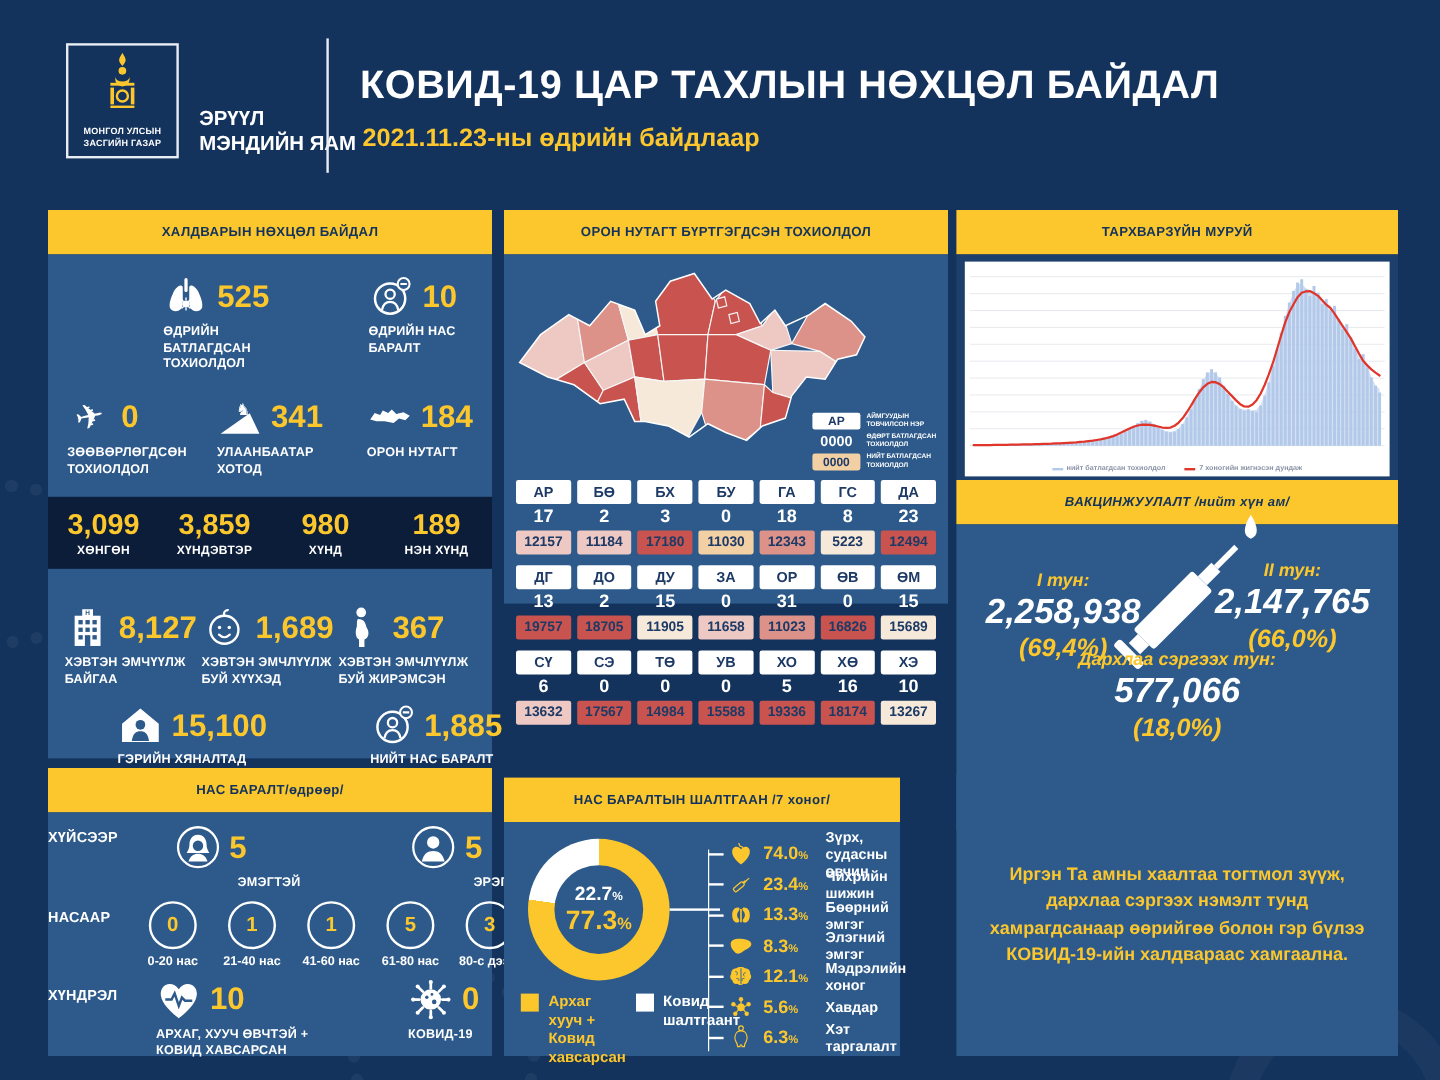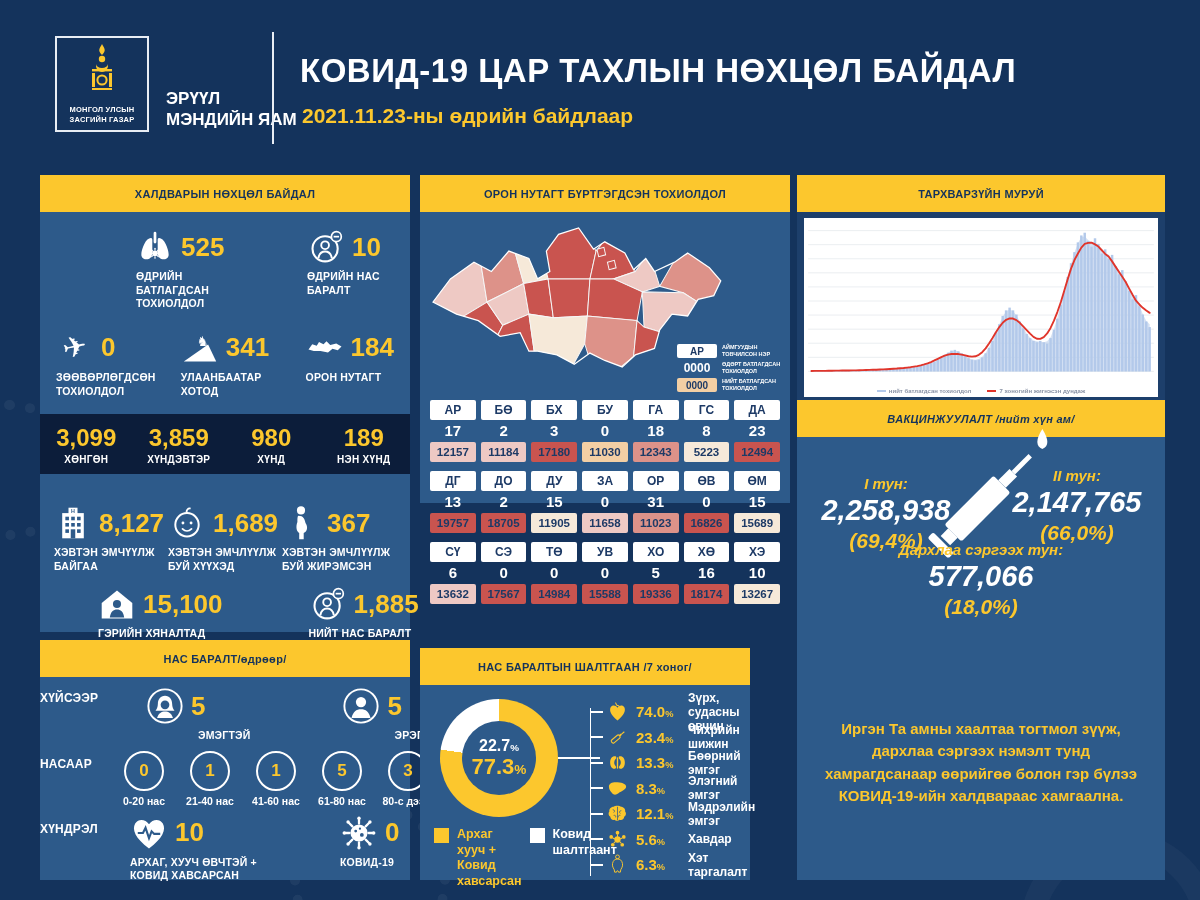--- a/index.html
+++ b/index.html
@@ -750,21 +750,21 @@
                     <g stroke="#2d5a8a" stroke-width="1.6" fill="none">
                       <path d="M22 4v28"></path>
                       <path d="M12 10c4 0 5 4 2 6"></path>
                       <path d="M30 12c-4 0-5 4-2 6"></path>
                       <path d="M14 22c3-1 5 1 4 4"></path>
                       <path d="M28 22c-3-1-5 1-4 4"></path>
                     </g>
                   </svg>
                 </span>
                 <span class="cpct"><span>12.1</span><span class="psign">%</span></span>
-                <span class="clabel">Мэдрэлийн эмгэг</span>
+                <span class="clabel">Мэдрэлийн хоног</span>
               </div>
 
               <div class="cause-row">
                 <span class="cicon">
                   <svg viewBox="0 0 40 40">
                     <circle cx="20" cy="20" r="6" fill="#fcc72d"></circle>
                     <g fill="#fcc72d">
                       <circle cx="20" cy="7" r="3.5"></circle>
                       <circle cx="32" cy="15" r="3.5"></circle>
                       <circle cx="29" cy="30" r="3.5"></circle>

